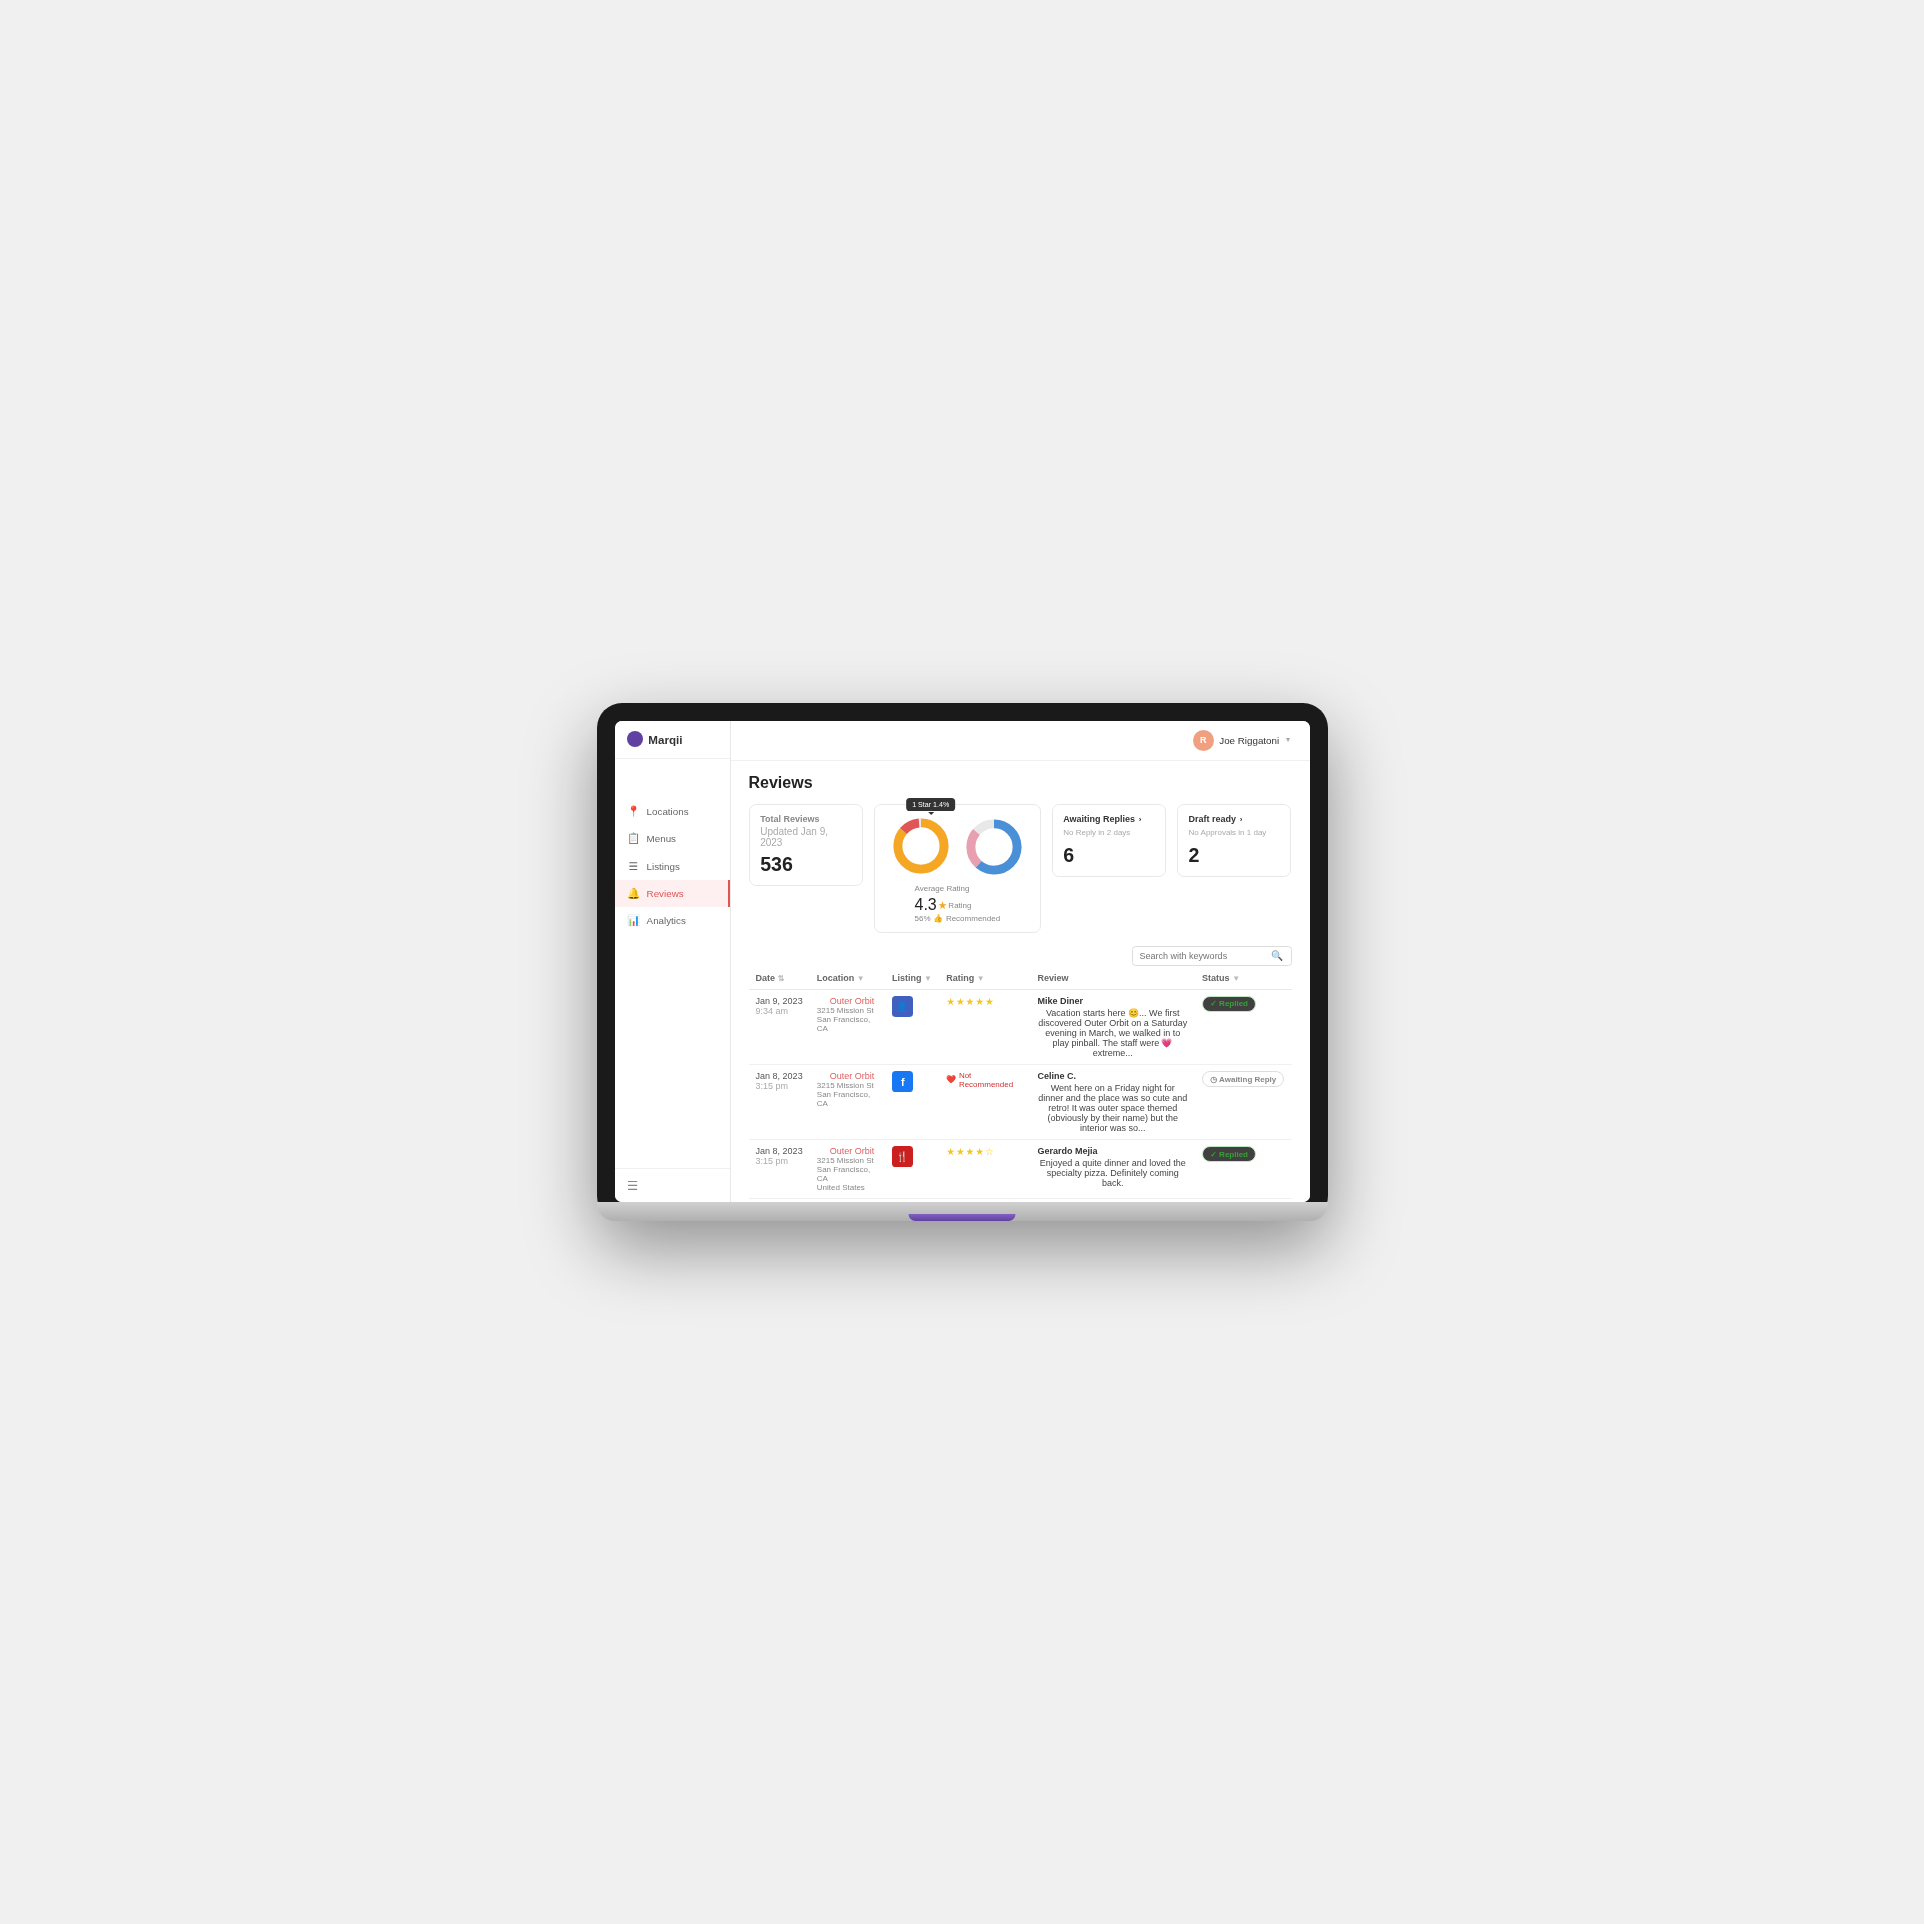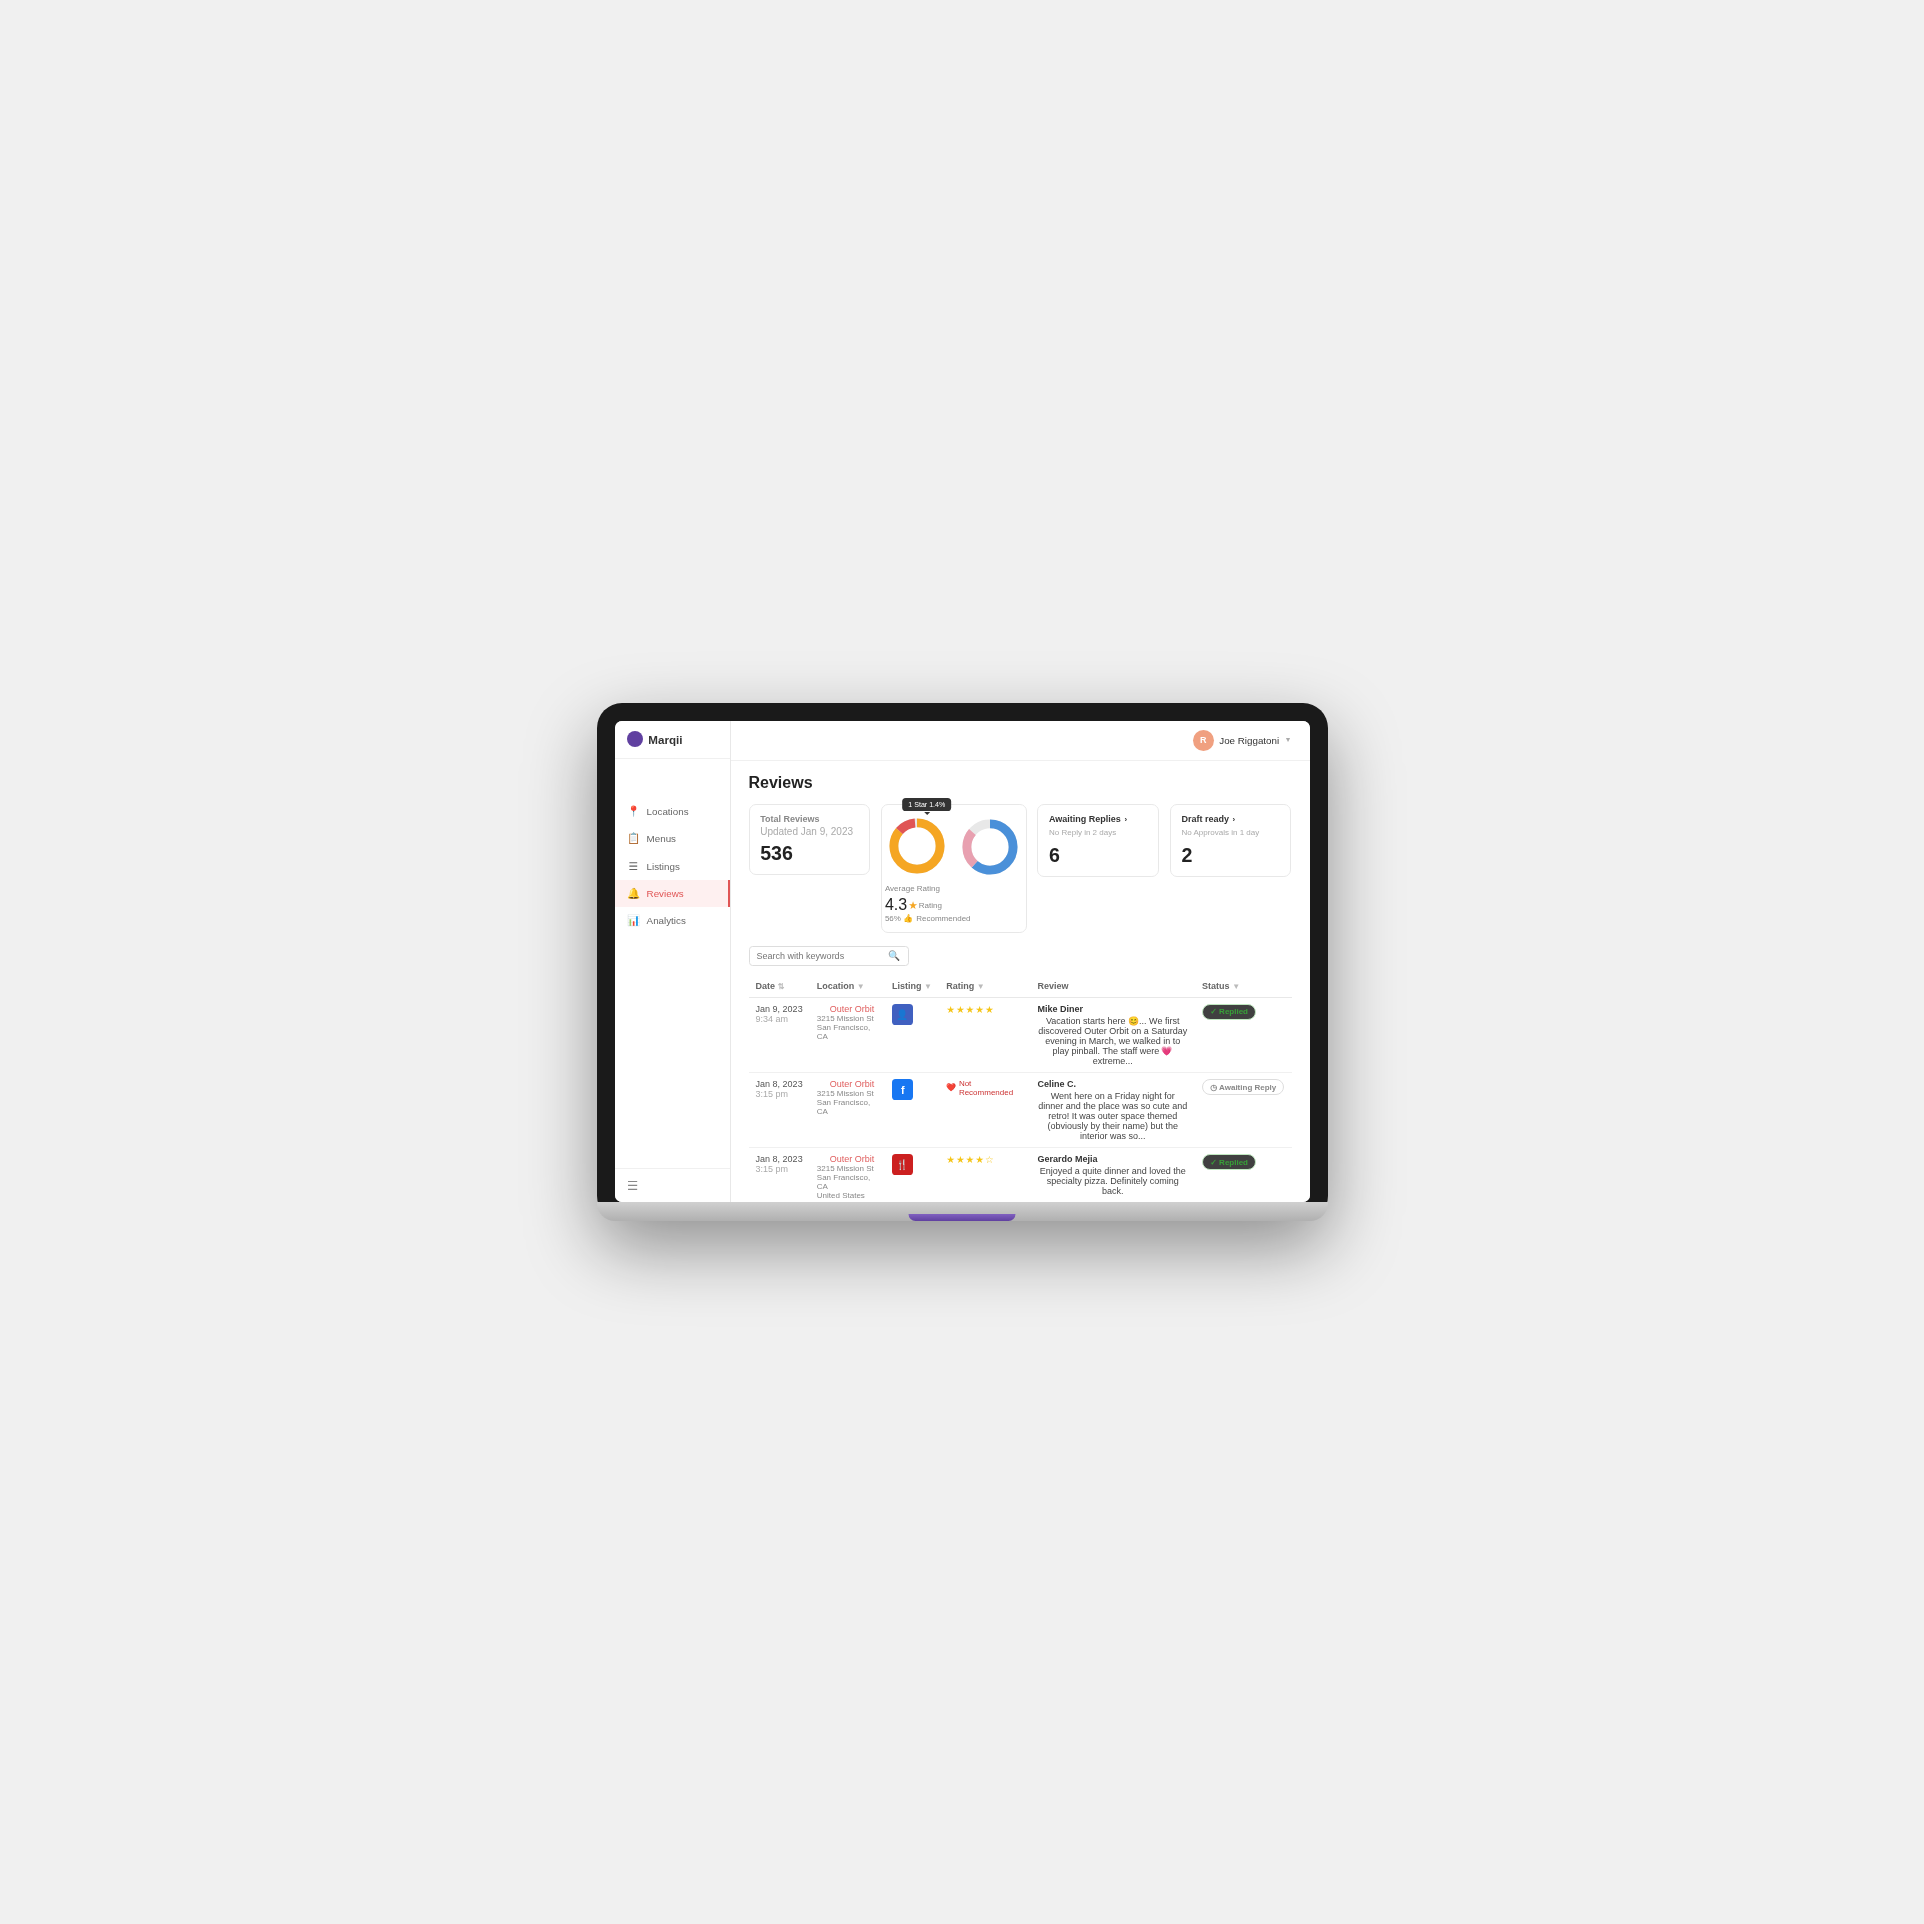--- a/index.html
+++ b/index.html
@@ -202,24 +202,24 @@
     .stat-value {
       font-size: 19.6px;
       font-weight: 700;
       color: #222;
     }
 
     .chart-card {
       flex: 1.4;
       border: 0.9px solid #e8e8e8;
       border-radius: 7.1px;
-      padding: 9px 3px;
+      padding: 9px 14px;
       display: flex;
       flex-direction: column;
-      align-items: flex-start;
+      align-items: center;
       position: relative;
     }
 
     .tooltip-bubble {
       position: absolute;
       top: -16px;
       left: 50%;
       transform: translateX(-30%);
       background: #333;
       color: #fff;
@@ -259,21 +259,22 @@
 
     .card-sub {
       font-size: 8px;
       color: #aaa;
       margin-bottom: 7.1px;
     }
 
     
     .table-toolbar {
       display: flex;
-      margin-bottom: 10px;
+      justify-content: flex-end;
+      margin-bottom: 2px;
     }
 
     .search-box {
       display: flex;
       align-items: center;
       border: 0.9px solid #ddd;
       border-radius: 3.6px;
       padding: 3.6px 7.1px;
       gap: 5.3px;
       width: 160px;

